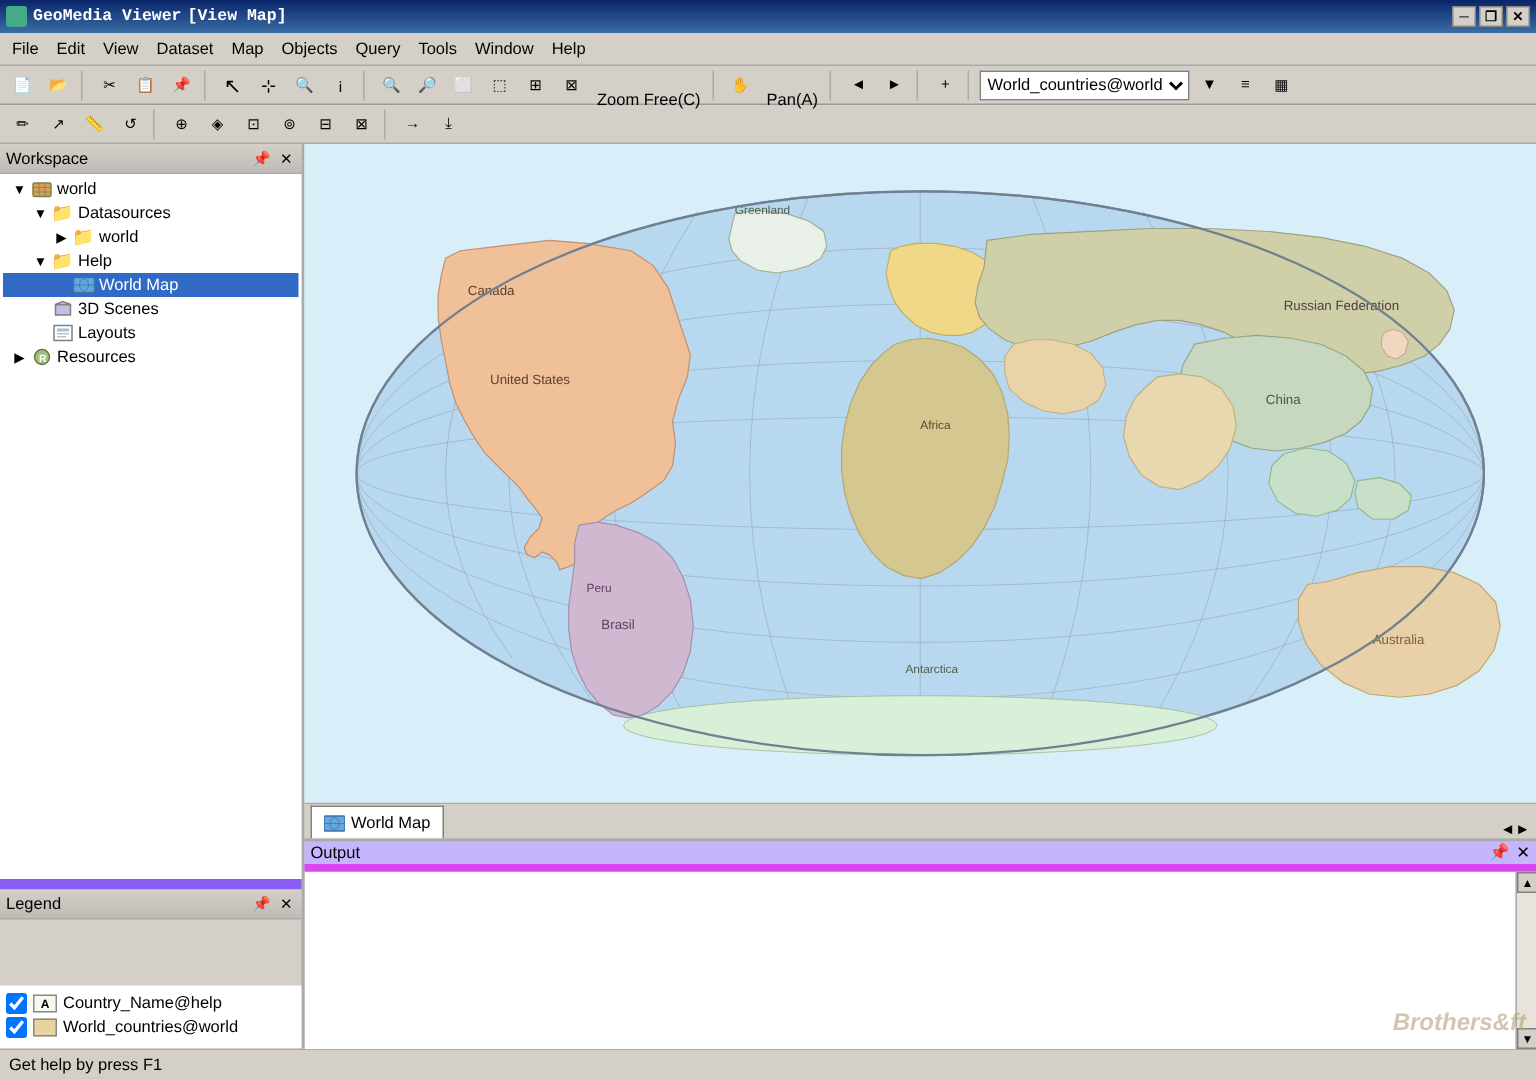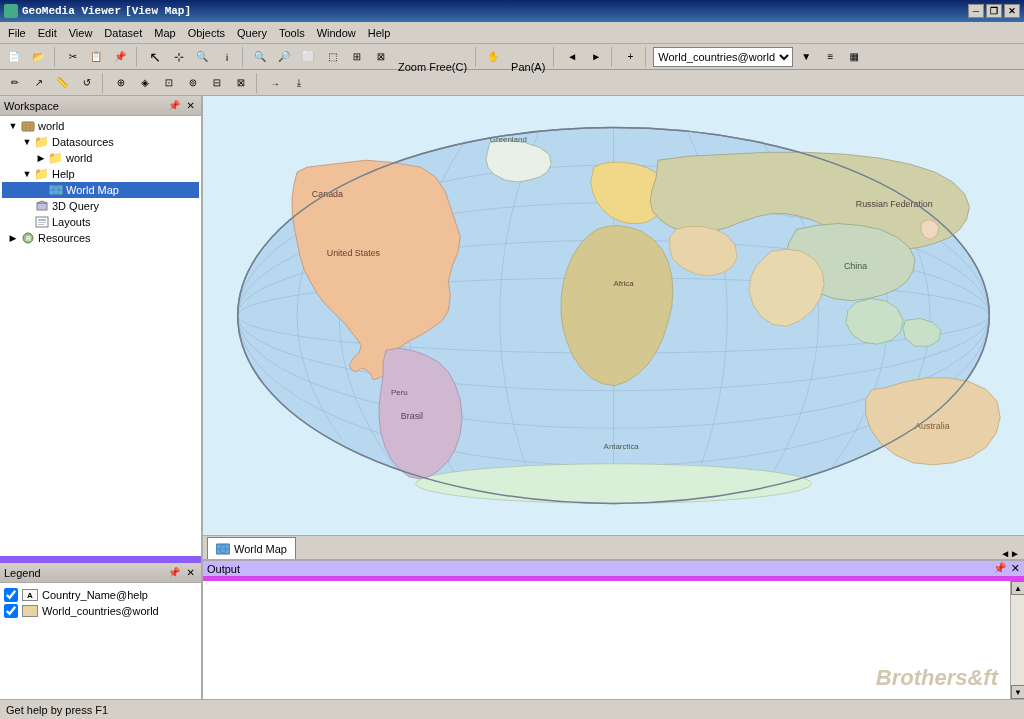--- a/index.html
+++ b/index.html
@@ -117,23 +117,24 @@
       font-size: 11px;
     }
     .tree-item.selected { background: #316ac5; color: white; }
     .tree-indent { display: inline-block; }
     .tree-expand { width: 14px; text-align: center; font-size: 9px; cursor: pointer; }
     .tree-icon { width: 16px; height: 14px; margin-right: 2px; display: inline-flex; align-items: center; justify-content: center; }
     .folder-icon { color: #e8c040; font-size: 12px; }
 
     
     #legend-panel {
-      height: 136px;
+      height: 106px;
       display: flex;
       flex-direction: column;
+      gap: 44px;
     }
     #legend-body {
       flex: 1;
       background: white;
       overflow: auto;
       padding: 4px;
     }
     .legend-item {
       display: flex;
       align-items: center;
@@ -245,22 +246,22 @@
       cursor: pointer;
     }
     .scroll-track {
       flex: 1;
       background: #e8e4dc;
     }
 
     .watermark {
       position: absolute;
       bottom: 8px;
-      right: 26px;
-      font-size: 22px;
+      right: 7px;
+      font-size: 16px;
       font-weight: bold;
       color: rgba(180, 160, 120, 0.6);
       font-style: italic;
       text-align: center;
     }
   </style>
 </head>
 <body>
 
 <div id="title-bar">
@@ -408,21 +409,21 @@
 
         <div class="tree-item">
           <span class="tree-indent" style="width:18px;"></span>
           <span class="tree-expand" style="visibility:hidden;">▶</span>
           <span class="tree-icon">
             <svg width="14" height="12" viewBox="0 0 14 12">
                 <rect x="2" y="3" width="10" height="7" fill="#c0c0e0" stroke="#808080" stroke-width="1"></rect>
                 <polygon points="2,3 7,1 12,3" fill="#d0d0f0" stroke="#808080" stroke-width="1"></polygon>
               </svg>
           </span>
-          <span>3D Query</span>
+          <span>3D Scenes</span>
         </div>
 
         <div class="tree-item">
           <span class="tree-indent" style="width:18px;"></span>
           <span class="tree-expand" style="visibility:hidden;">▶</span>
           <span class="tree-icon">
             <svg width="14" height="12" viewBox="0 0 14 12">
                 <rect x="1" y="1" width="12" height="10" fill="white" stroke="#808080" stroke-width="1"></rect>
                 <rect x="3" y="3" width="8" height="2" fill="#a0c0e0"></rect>
                 <rect x="3" y="6" width="8" height="1" fill="#c0c0c0"></rect>

